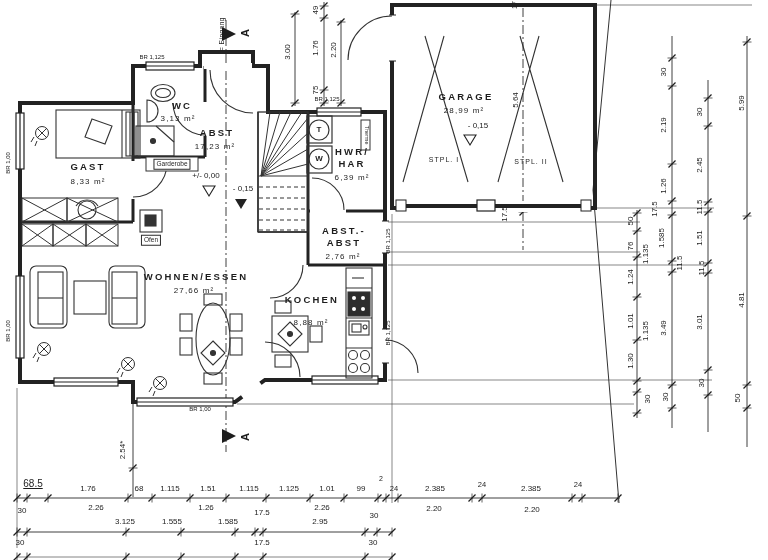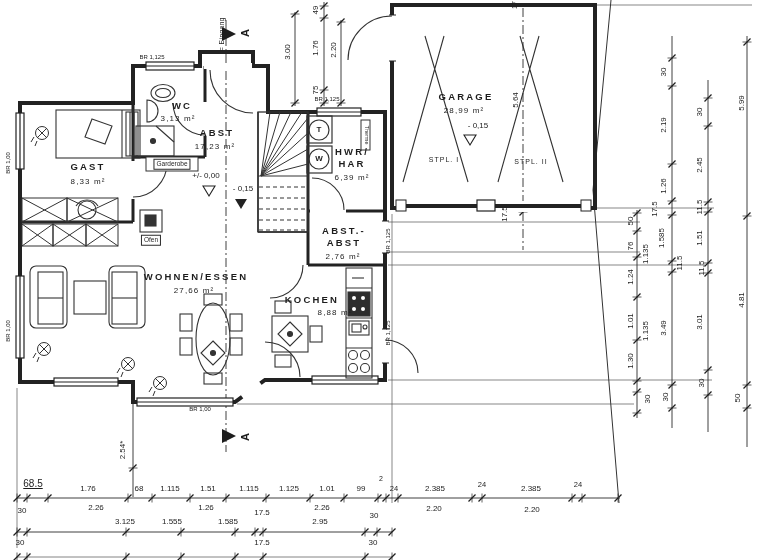--- a/index.html
+++ b/index.html
@@ -548,18 +548,18 @@
       <span class="lbl room-area" style="left: 215px; top: 147px; font-size: 8px;">17,23 m²</span>
       <span class="lbl room-name" style="left: 352px; top: 152px; font-size: 9.5px;">HWR/</span>
       <span class="lbl room-name" style="left: 352px; top: 164px; font-size: 9.5px;">HAR</span>
       <span class="lbl room-area" style="left: 352px; top: 178px; font-size: 8px;">6,39 m²</span>
       <span class="lbl room-name" style="left: 344px; top: 231px; font-size: 9.5px;">ABST.-</span>
       <span class="lbl room-name" style="left: 344px; top: 243px; font-size: 9.5px;">ABST</span>
       <span class="lbl room-area" style="left: 343px; top: 257px; font-size: 8px;">2,76 m²</span>
       <span class="lbl room-name" style="left: 196px; top: 277px; font-size: 9.5px;">WOHNEN/ESSEN</span>
       <span class="lbl room-area" style="left: 194px; top: 291px; font-size: 8px;">27,66 m²</span>
       <span class="lbl room-name" style="left: 312px; top: 300px; font-size: 9.5px;">KOCHEN</span>
-      <span class="lbl room-area" style="left: 311px; top: 313px; font-size: 8px; margin-left: 24px;">8,88 m²</span>
+      <span class="lbl room-area" style="left: 311px; top: 323px; font-size: 8px;">8,88 m²</span>
       <span class="lbl room-name" style="left: 466px; top: 97px; font-size: 9.5px;">GARAGE</span>
       <span class="lbl room-area" style="left: 464px; top: 111px; font-size: 8px;">28,99 m²</span>
     </div>
 
 </div>
 
 </body></html>

